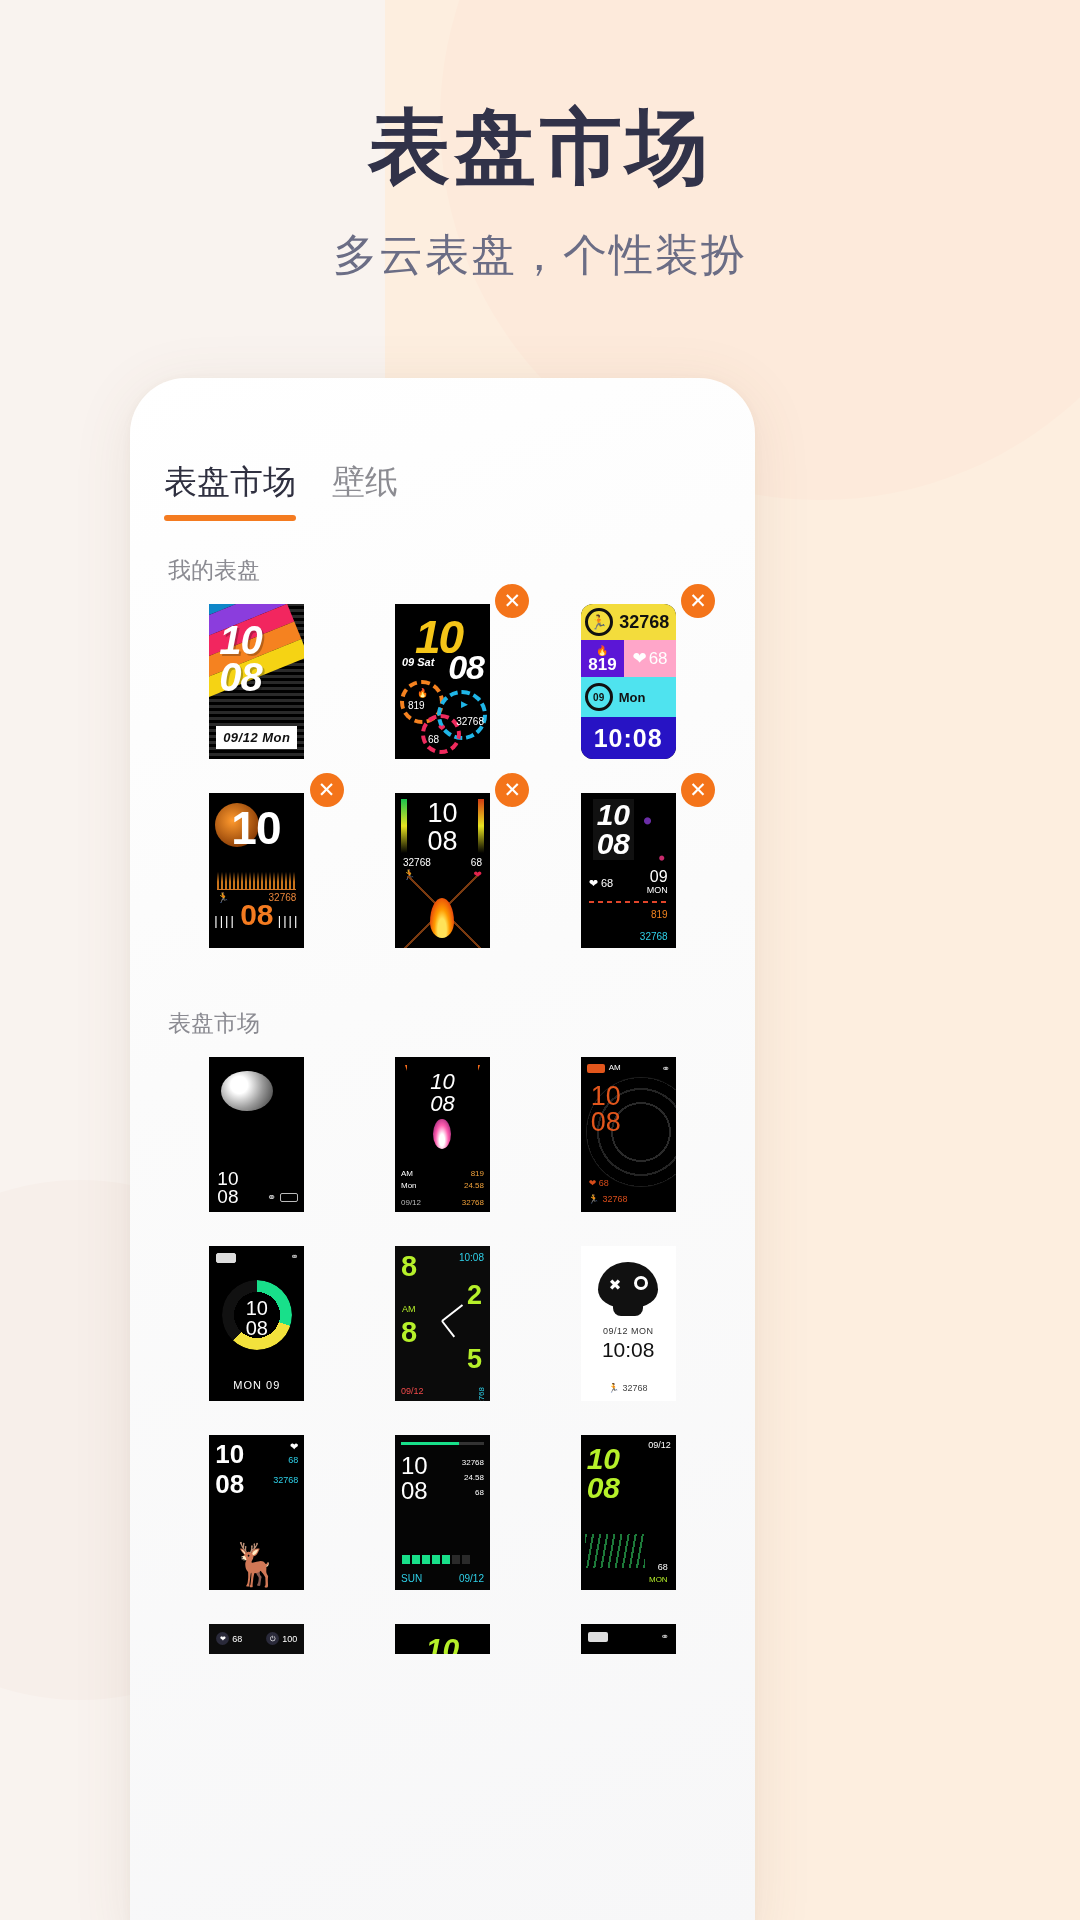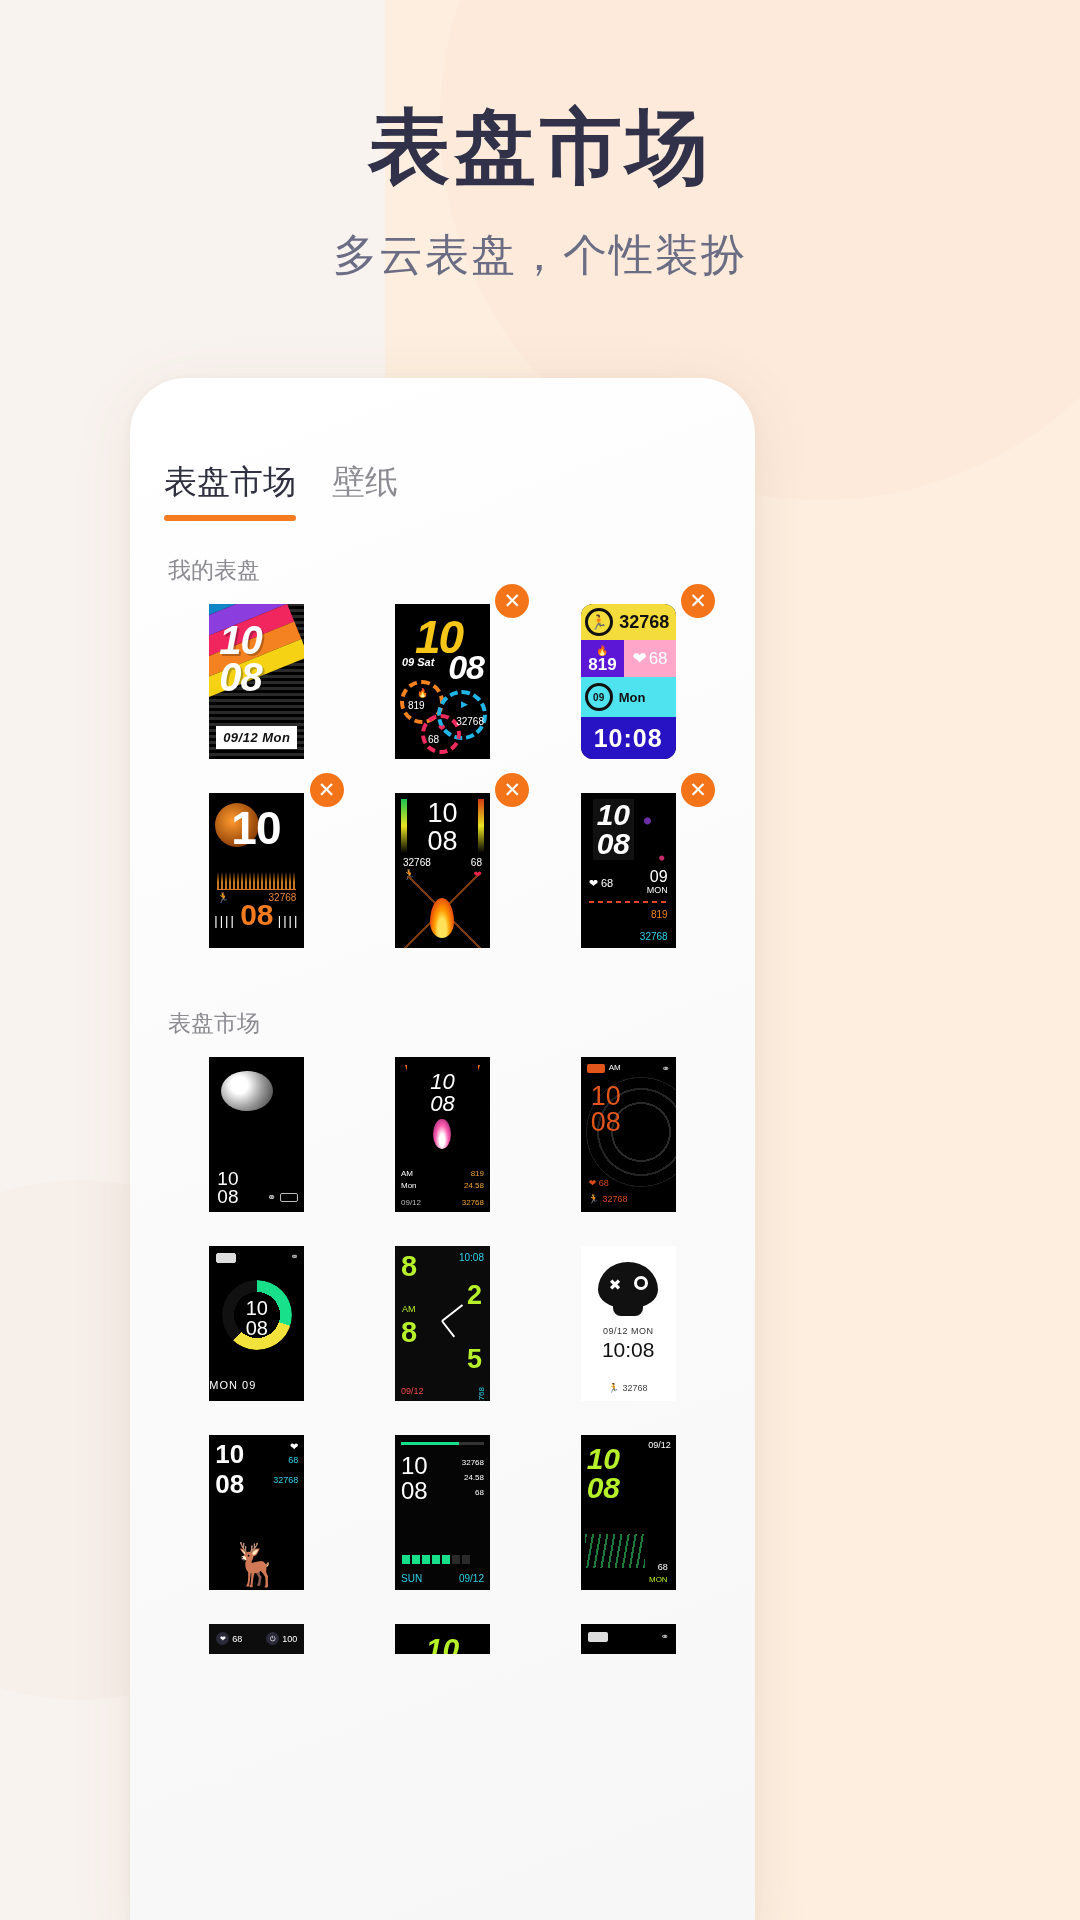--- a/index.html
+++ b/index.html
@@ -245,21 +245,21 @@
   .m4 .arc { position:absolute; left:50%; top:34px; transform:translateX(-50%);
      width:70px; height:70px; border-radius:50%;
      background:conic-gradient(#18e08a 0 30%, #f3e23c 30% 62%, #111 62% 100%);
      -webkit-mask:radial-gradient(circle, transparent 0 23px, #000 23px);
              mask:radial-gradient(circle, transparent 0 23px, #000 23px); }
   .m4 .h { position:absolute; left:0; right:0; top:52px; text-align:center;
            color:#fff; font-size:20px; line-height:1; }
   .m4 .bat { position:absolute; left:7px; top:7px; width:20px; height:10px;
              border:1px solid #ddd; border-radius:2px; background:#ddd; }
   .m4 .lk { position:absolute; right:6px; top:5px; color:#ccc; font-size:10px; }
-  .m4 .d { position:absolute; left:0; right:0; bottom:10px; text-align:left;
+  .m4 .d { position:absolute; left:0; right:0; bottom:10px; text-align:center;
            color:#fff; font-size:11px; letter-spacing:1px;margin-top:10px; }
 
   .m5 { background:#0b0b0b; }
   .m5 .n1 { position:absolute; left:6px; top:6px; color:#b6f02a; font-size:29px;
             font-weight:bold; line-height:1; }
   .m5 .n2 { position:absolute; left:6px; top:72px; color:#b6f02a; font-size:29px;
             font-weight:bold; line-height:1; }
   .m5 .am { position:absolute; left:7px; top:58px; color:#b6f02a; font-size:9px; }
   .m5 .n3 { position:absolute; right:8px; top:34px; color:#b6f02a; font-size:27px;
             font-weight:bold; }

